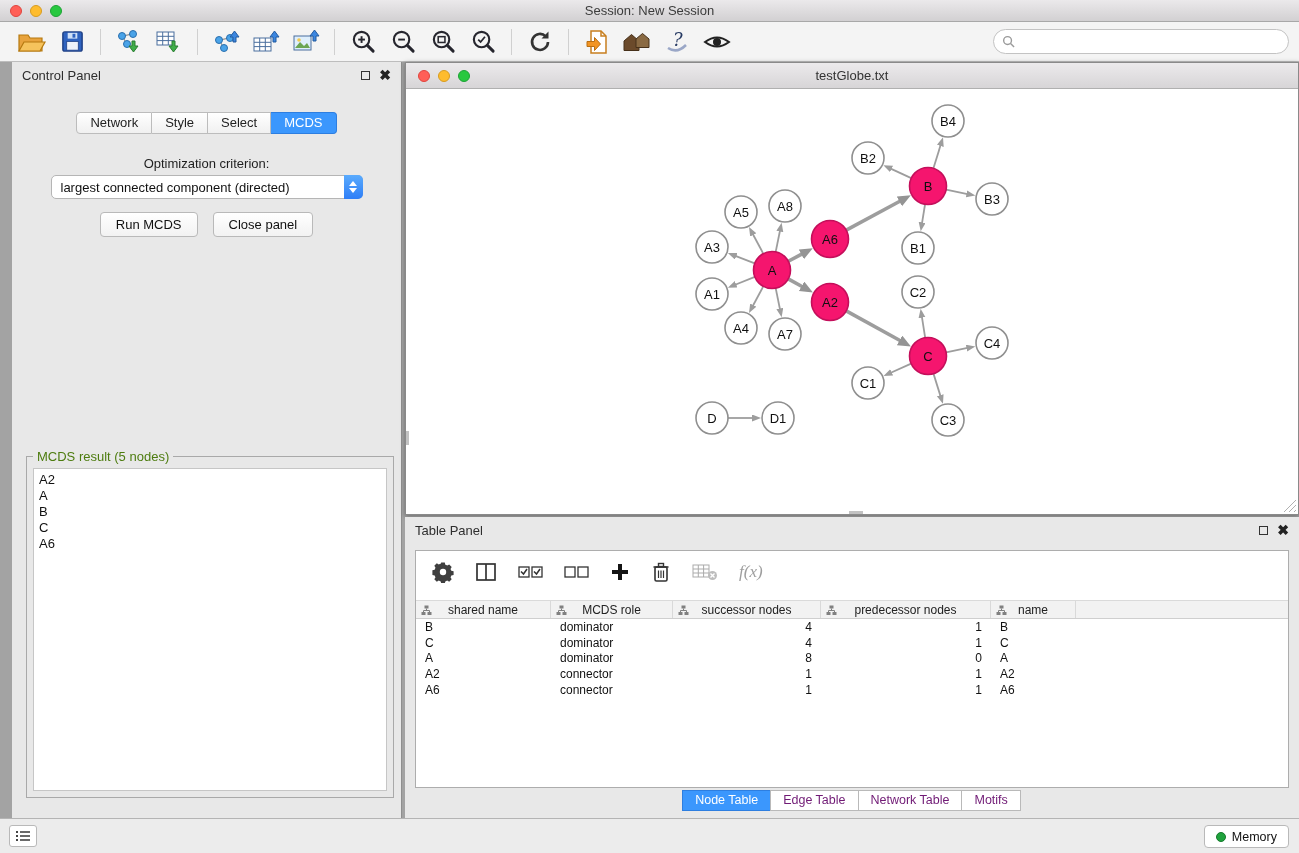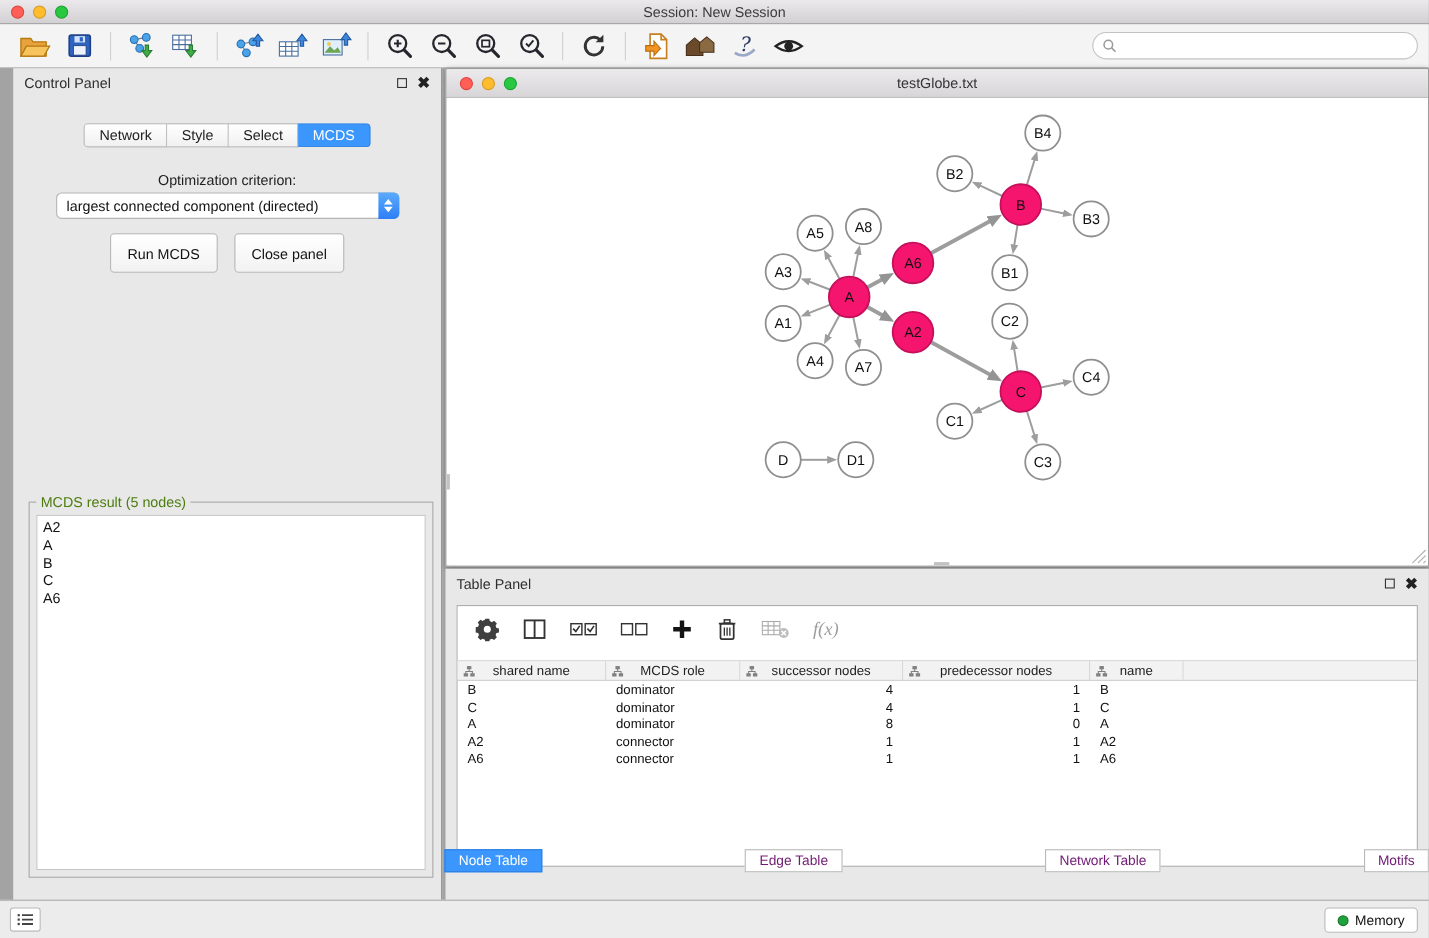--- a/index.html
+++ b/index.html
@@ -44,21 +44,21 @@
 .ctab.sel{background:#3b97fd;color:#fff;border-color:#2d7ee0}
 .opt-label{text-align:center;margin-top:22px;font-size:13px;color:#1e1e1e}
 .dropdown{margin:4px auto 0;width:312px;height:24px;background:#fff;border:1px solid #b5b5b5;
   border-radius:5px;display:flex;align-items:center;position:relative}
 .dropdown-text{flex:1;font-size:13px;color:#111;padding-left:9px;white-space:nowrap;overflow:hidden}
 .dropdown-stepper{width:19px;height:24px;margin-right:-1px;border-radius:0 5px 5px 0;
   background:linear-gradient(#5aabfd,#2e7ef7);display:flex;flex-direction:column;align-items:center;justify-content:center;gap:2px}
 .tri-up{width:0;height:0;border-left:4px solid transparent;border-right:4px solid transparent;border-bottom:5px solid #fff}
 .tri-down{width:0;height:0;border-left:4px solid transparent;border-right:4px solid transparent;border-top:5px solid #fff}
 .btn-row{display:flex;justify-content:center;gap:15px;margin-top:13px}
-.panel-btn{height:36px;padding:0 15px;font-size:13px;color:#111;font-family:"Liberation Sans",sans-serif;
+.panel-btn{height:25px;padding:0 15px;font-size:13px;color:#111;font-family:"Liberation Sans",sans-serif;
   background:linear-gradient(#ffffff,#f2f2f2);border:1px solid #b9b9b9;border-radius:4px}
 .result-group{position:absolute;left:14px;top:394px;width:368px;height:342px;border:1px solid #a9a9a9}
 .result-legend{position:absolute;top:-8px;left:6px;background:#e8e8e8;padding:0 4px;font-size:13px;color:#4d7c0f}
 .result-list{position:absolute;left:6px;right:6px;top:11px;bottom:6px;background:#fff;border:1px solid #c6c6c6;
   padding:3px 5px;font-size:13px;color:#111;overflow:hidden}
 .result-item{line-height:16px}
 
 
 .network-window{position:absolute;left:405px;top:0;width:894px;height:453px;background:#fff;
   border:1px solid #8a8a8a;box-shadow:0 1px 5px rgba(0,0,0,.35)}
@@ -76,21 +76,21 @@
 .table-area{position:absolute;left:10px;top:33px;width:874px;height:238px;background:#fff;border:1px solid #adadad}
 .t-toolbar{height:42px;display:flex;align-items:center;padding-left:16px;gap:21px}
 .t-icon{display:flex;align-items:center;justify-content:center}
 .fx-label{font-family:Liberation Serif, serif;font-style:italic;font-size:17px;color:#9e9e9e}
 .table-header{display:flex;height:19px;background:#f2f2f2;border-top:1px solid #dadada;border-bottom:1px solid #cfcfcf;margin-top:7px}
 .th{display:flex;align-items:center;justify-content:center;position:relative;border-right:1px solid #d9d9d9;
   font-size:12px;color:#222;height:100%}
 .sort-ic{position:absolute;left:5px;top:4px}
 .tr{display:flex;height:15.8px;align-items:center}
 .td{font-size:12px;color:#111;padding:0 9px;white-space:nowrap;overflow:hidden}
-.bottom-tabs{position:absolute;left:0;right:0;top:255px;display:flex;justify-content:space-between}
+.bottom-tabs{position:absolute;left:0;right:0;top:273px;display:flex;justify-content:center}
 .btab{height:21px;line-height:19px;padding:0 12px;font-size:12.5px;color:#701a75;background:#fff;
   border:1px solid #b9b9b9;margin-left:-1px}
 .btab.sel{background:#3b97fd;color:#fff;border-color:#2d7ee0}
 
 
 .statusbar{position:absolute;left:0;top:818px;width:1299px;height:35px;background:#ececec;border-top:1px solid #b4b4b4}
 .status-left-btn{position:absolute;left:9px;top:6px;width:28px;height:22px;background:#fff;border:1px solid #b9b9b9;
   border-radius:3px;display:flex;align-items:center;justify-content:center}
 .memory-btn{position:absolute;right:10px;top:6px;height:23px;padding:0 11px;background:#fff;border:1px solid #b9b9b9;
   border-radius:4px;display:flex;align-items:center;gap:6px;font-size:12.5px;color:#111}

